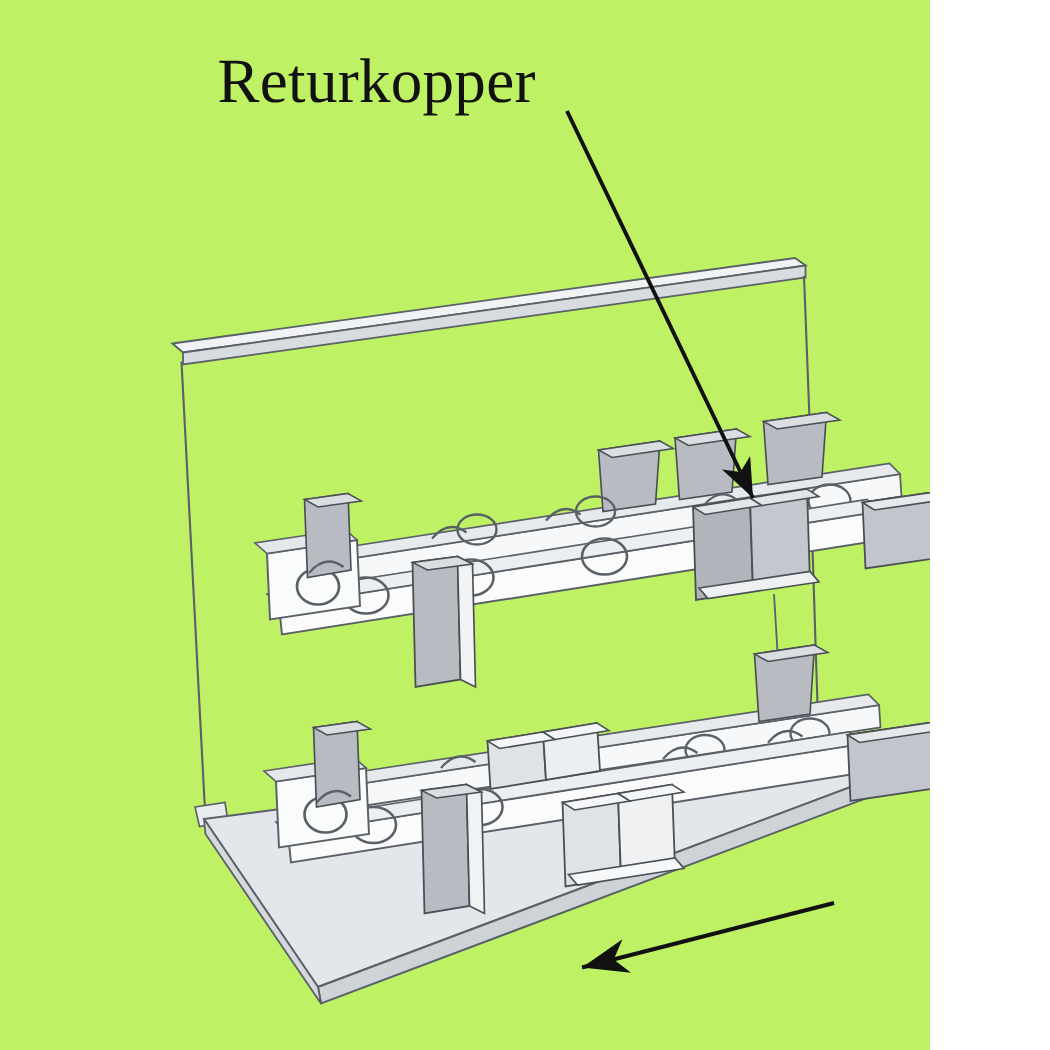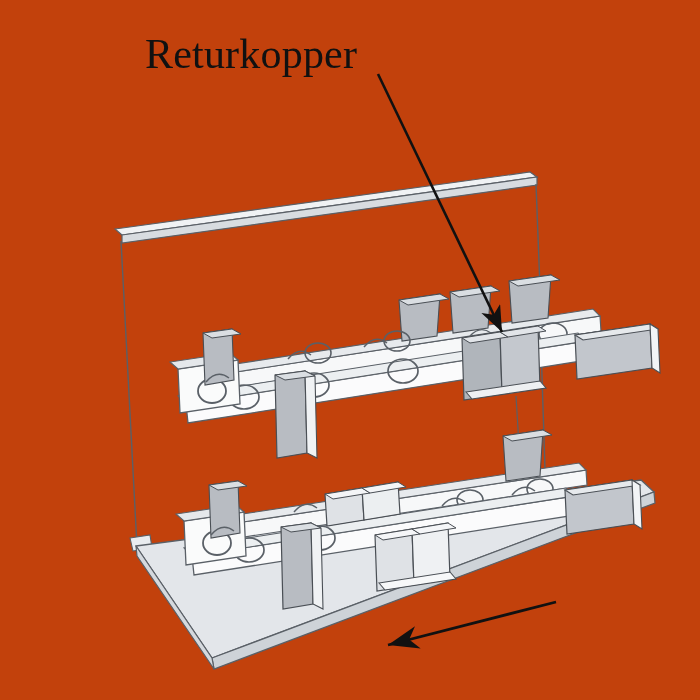--- a/index.html
+++ b/index.html
@@ -2,23 +2,23 @@
 <html><head>
 <meta charset="utf-8">
 <style>
   html, body {
     margin: 0;
     padding: 0;
     background: #ffffff;
   }
   #stage {
     position: relative;
-    width: 700px;
+    width: 620px;
     height: 700px;
-    background: #c2410c;
+    background: #bef264;
     overflow: hidden;
     font-family: "Liberation Serif", serif;
     text-decoration: underline;
   }
   #stage svg {
     position: absolute;
     left: 0;
     top: 0;
     display: block;
   }

